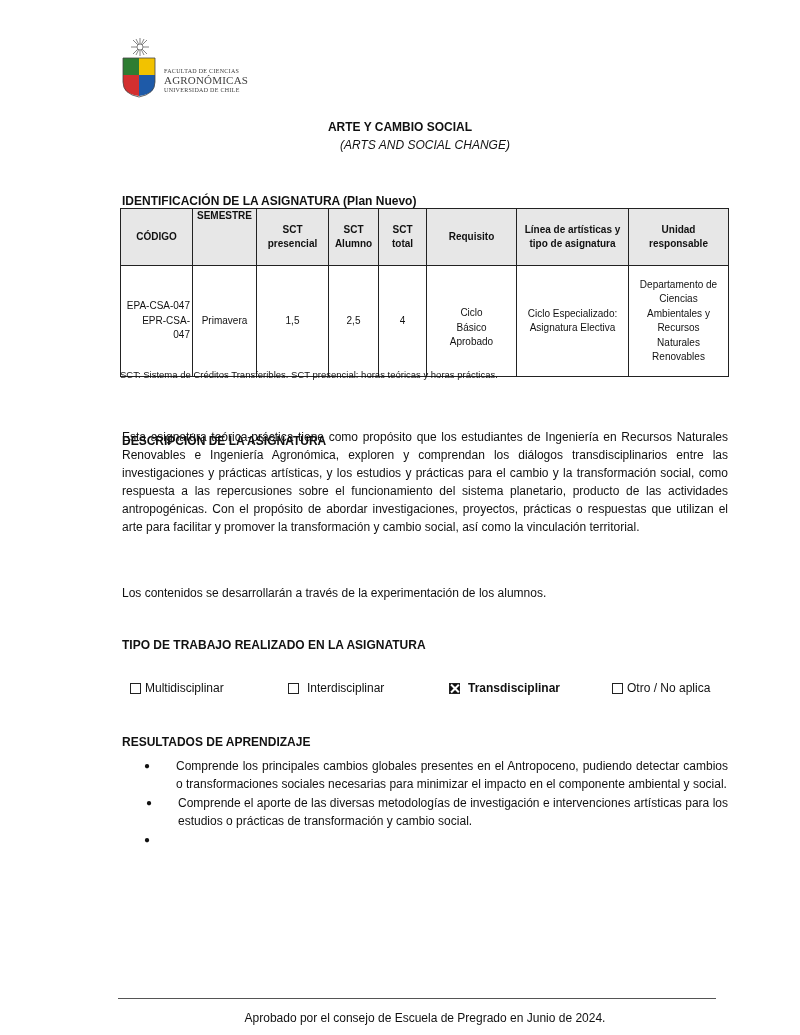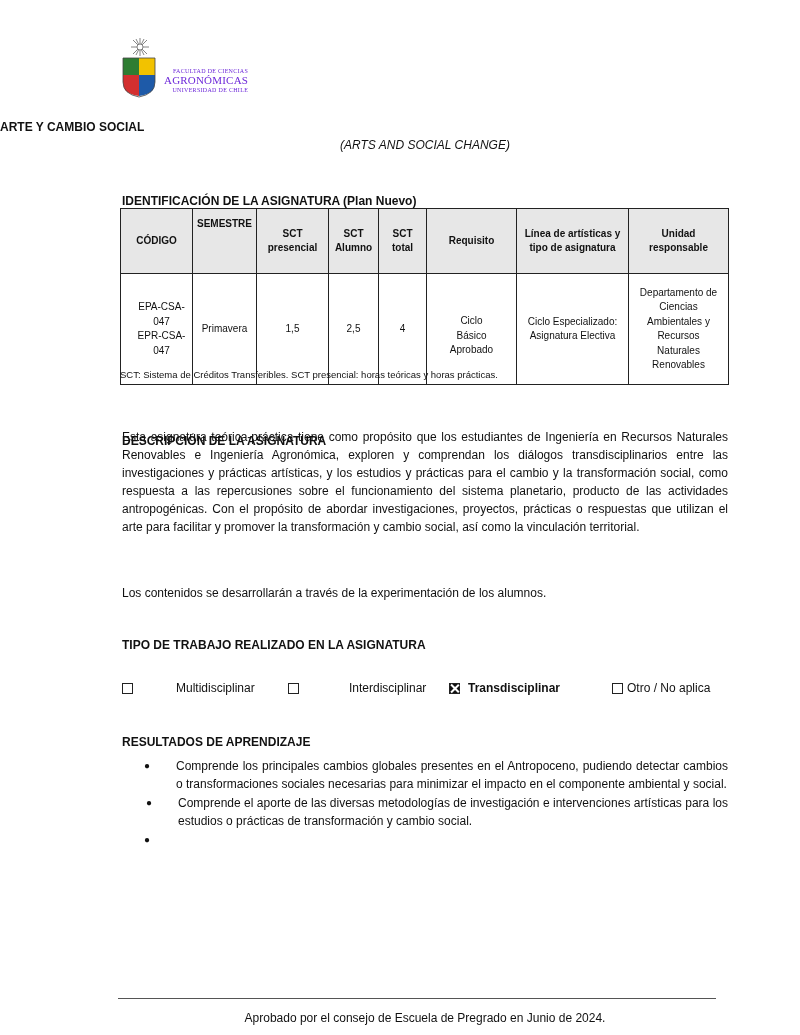--- a/index.html
+++ b/index.html
@@ -1,42 +1,42 @@
 <!DOCTYPE html>
 <html><head>
 <meta charset="utf-8">
 <style>
   html, body { margin: 0; padding: 0; background: #ffffff; }
   body {
     width: 800px; height: 1035px; position: relative; overflow: hidden;
     font-family: "Liberation Sans", sans-serif; color: #111;
   }
   .logo { position: absolute; left: 120px; top: 36px; width: 120px; height: 64px; }
-  .logo-text { position: absolute; left: 44px; top: 32px; line-height: 1; color: #6d28d9; text-align: right; }
+  .logo-text { position: absolute; left: 44px; top: 32px; line-height: 1; color: #404040; }
   .logo-text .l1 { font-family: "Liberation Serif", serif; font-size: 6px; letter-spacing: 0.3px; }
   .logo-text .l2 { font-family: "Liberation Serif", serif; font-size: 11px; letter-spacing: 0.2px; margin-top: 1px; }
   .logo-text .l3 { font-family: "Liberation Serif", serif; font-size: 6px; letter-spacing: 0.3px; margin-top: 1px; }
 
-  .title { position: absolute; left: 0; width: 800px; top: 120px; font-weight: bold; font-size: 12px; }
+  .title { position: absolute; left: 0; width: 800px; top: 120px; text-align: center; font-weight: bold; font-size: 12px; }
   .subtitle { position: absolute; left: 0; width: 850px; top: 138px; text-align: center; font-style: italic; font-size: 12px; }
 
   .sec-head { position: absolute; left: 122px; font-weight: bold; font-size: 12px; }
   #h-ident { top: 194px; }
   #h-desc { top: 406px; margin-top: 28px; }
   #h-tipo { top: 638px; }
   #h-res { top: 735px; }
 
   table.ident {
     position: absolute; left: 120px; top: 208px; width: 608px;
     border-collapse: collapse; font-size: 10px; table-layout: fixed;
   }
   table.ident th, table.ident td { border: 1.5px solid #222; text-align: center; vertical-align: middle; padding: 0 2px; line-height: 1.45; }
   table.ident th { background: #e7e7e7; font-weight: bold; height: 56px; }
   table.ident td { height: 96px; }
-  table.ident td.code { text-align: center; padding-left: 12px; }
+  table.ident td.code { text-align: right; padding-left: 5px; }
 
   .note { position: absolute; left: 120px; top: 369px; font-size: 9.5px; }
 
   .para { position: absolute; left: 122px; width: 606px; font-size: 12px; line-height: 18px; text-align: justify; }
   #p-desc { top: 428px; }
   #p-cont { top: 584px; }
 
   .checks { position: absolute; left: 122px; top: 681px; width: 610px; height: 18px; font-size: 12px; }
   .chk { position: absolute; top: 0; display: flex; align-items: center; }
   .box { display: inline-block; width: 9px; height: 9px; border: 1px solid #222; margin-right: 4px; position: relative; }
@@ -94,21 +94,21 @@
       <col style="width:72px">
       <col style="width:50px">
     <col style="width:48px">
       <col style="width:90px">
       <col style="width:112px">
       <col style="width:100px">
   </colgroup>
   <thead>
     <tr>
       <th>CÓDIGO</th>
-      <th style="vertical-align:top;padding-top:8px;">SEMESTRE</th>
+      <th style="vertical-align:top;padding-top:0;">SEMESTRE</th>
       <th>SCT presencial</th>
       <th>SCT Alumno</th>
       <th>SCT total</th>
       <th>Requisito</th>
       <th>Línea de artísticas y tipo de asignatura</th>
       <th>Unidad responsable</th>
     </tr>
   </thead>
   <tbody>
     <tr>
@@ -129,25 +129,25 @@
 
 <div class="note">SCT: Sistema de Créditos Transferibles. SCT presencial: horas teóricas y horas prácticas.</div>
 
 <div class="sec-head" id="h-desc">DESCRIPCIÓN DE LA ASIGNATURA</div>
 <div class="para" id="p-desc">Esta asignatura teórica-práctica tiene como propósito que los estudiantes de Ingeniería en Recursos Naturales Renovables e Ingeniería Agronómica, exploren y comprendan los diálogos transdisciplinarios entre las investigaciones y prácticas artísticas, y los estudios y prácticas para el cambio y la transformación social, como respuesta a las repercusiones sobre el funcionamiento del sistema planetario, producto de las actividades antropogénicas. Con el propósito de abordar investigaciones, proyectos, prácticas o respuestas que utilizan el arte para facilitar y promover la transformación y cambio social, así como la vinculación territorial.</div>
 <div class="para" id="p-cont">Los contenidos se desarrollarán a través de la experimentación de los alumnos.</div>
 
 <div class="sec-head" id="h-tipo">TIPO DE TRABAJO REALIZADO EN LA ASIGNATURA</div>
 
 <div class="checks">
-  <div class="chk" style="left:0;gap:39px;">
+  <div class="chk" style="left:8px;">
     <span class="box"></span>
     <span>Multidisciplinar</span>
   </div>
-  <div class="chk" style="left:166px;gap:42px;">
+  <div class="chk" style="left:166px;">
     <span class="box" style="margin-right:8px;"></span>
     <span>Interdisciplinar</span>
   </div>
   <div class="chk bold" style="left:327px;justify-content:space-between;">
     <span class="box checked" style="margin-right:8px;"></span>
     <span>Transdisciplinar</span>
   </div>
   <div class="chk" style="left:490px;">
     <span class="box"></span>
     <span>Otro / No aplica</span>

